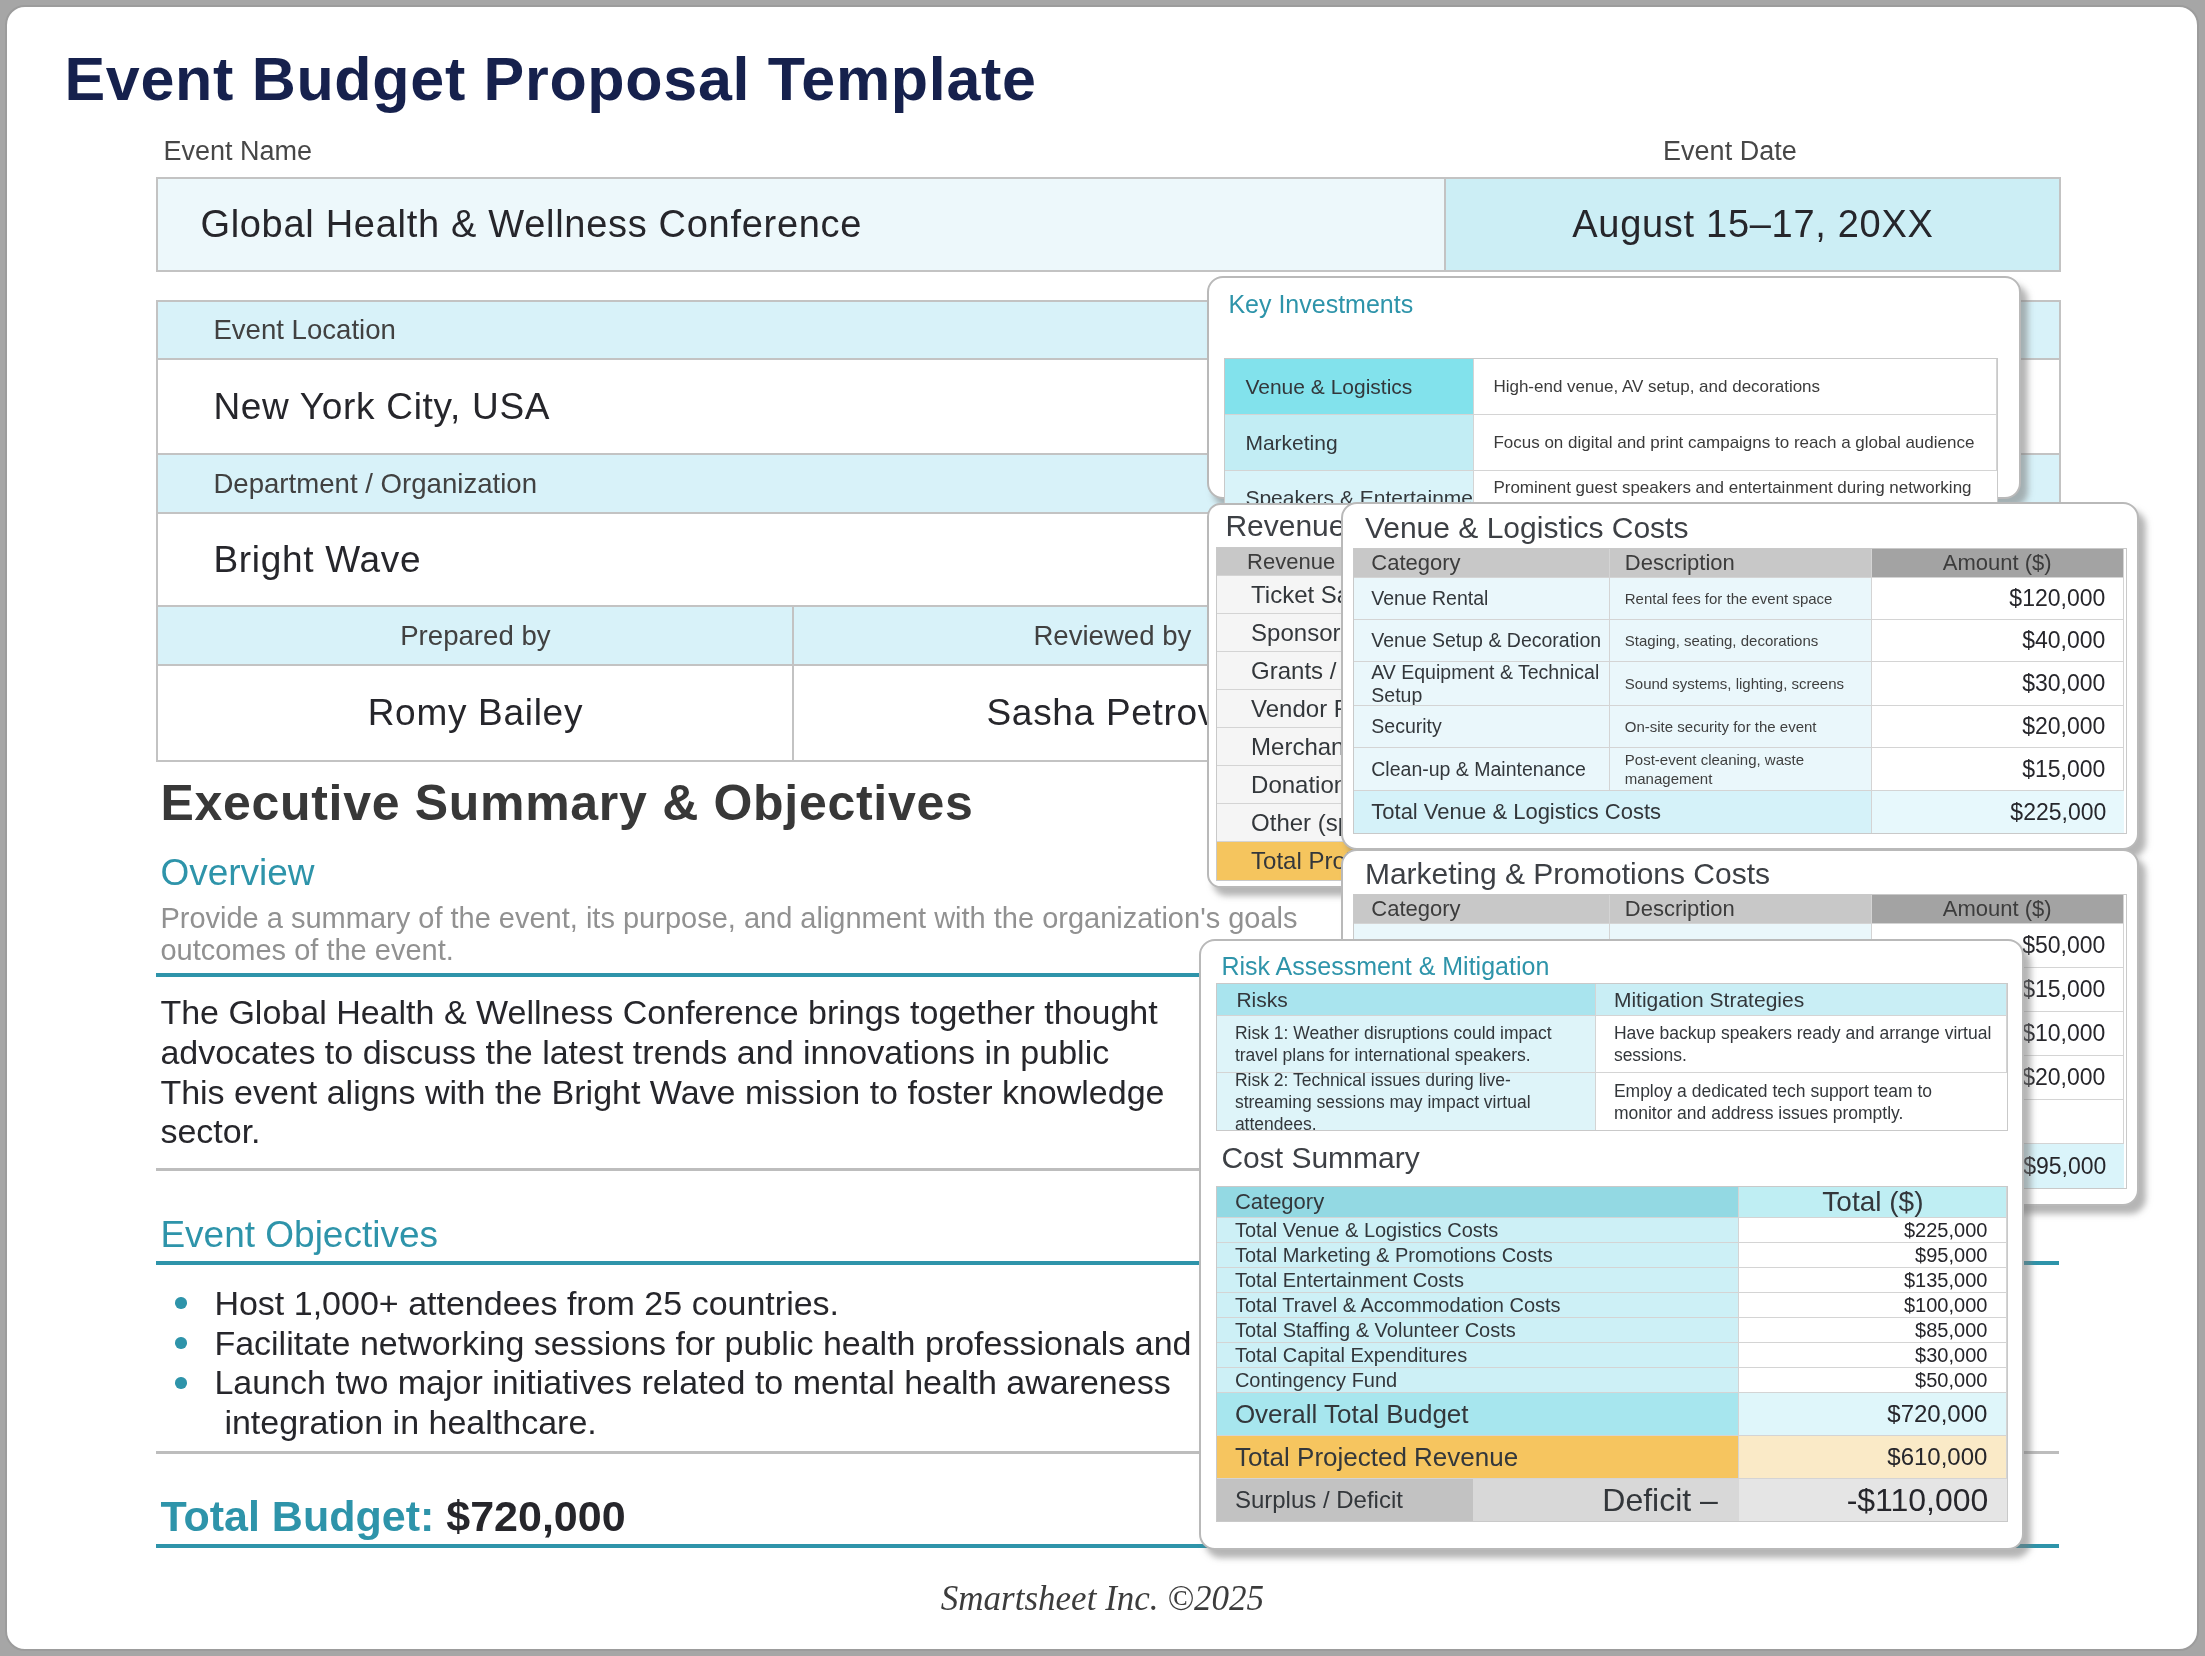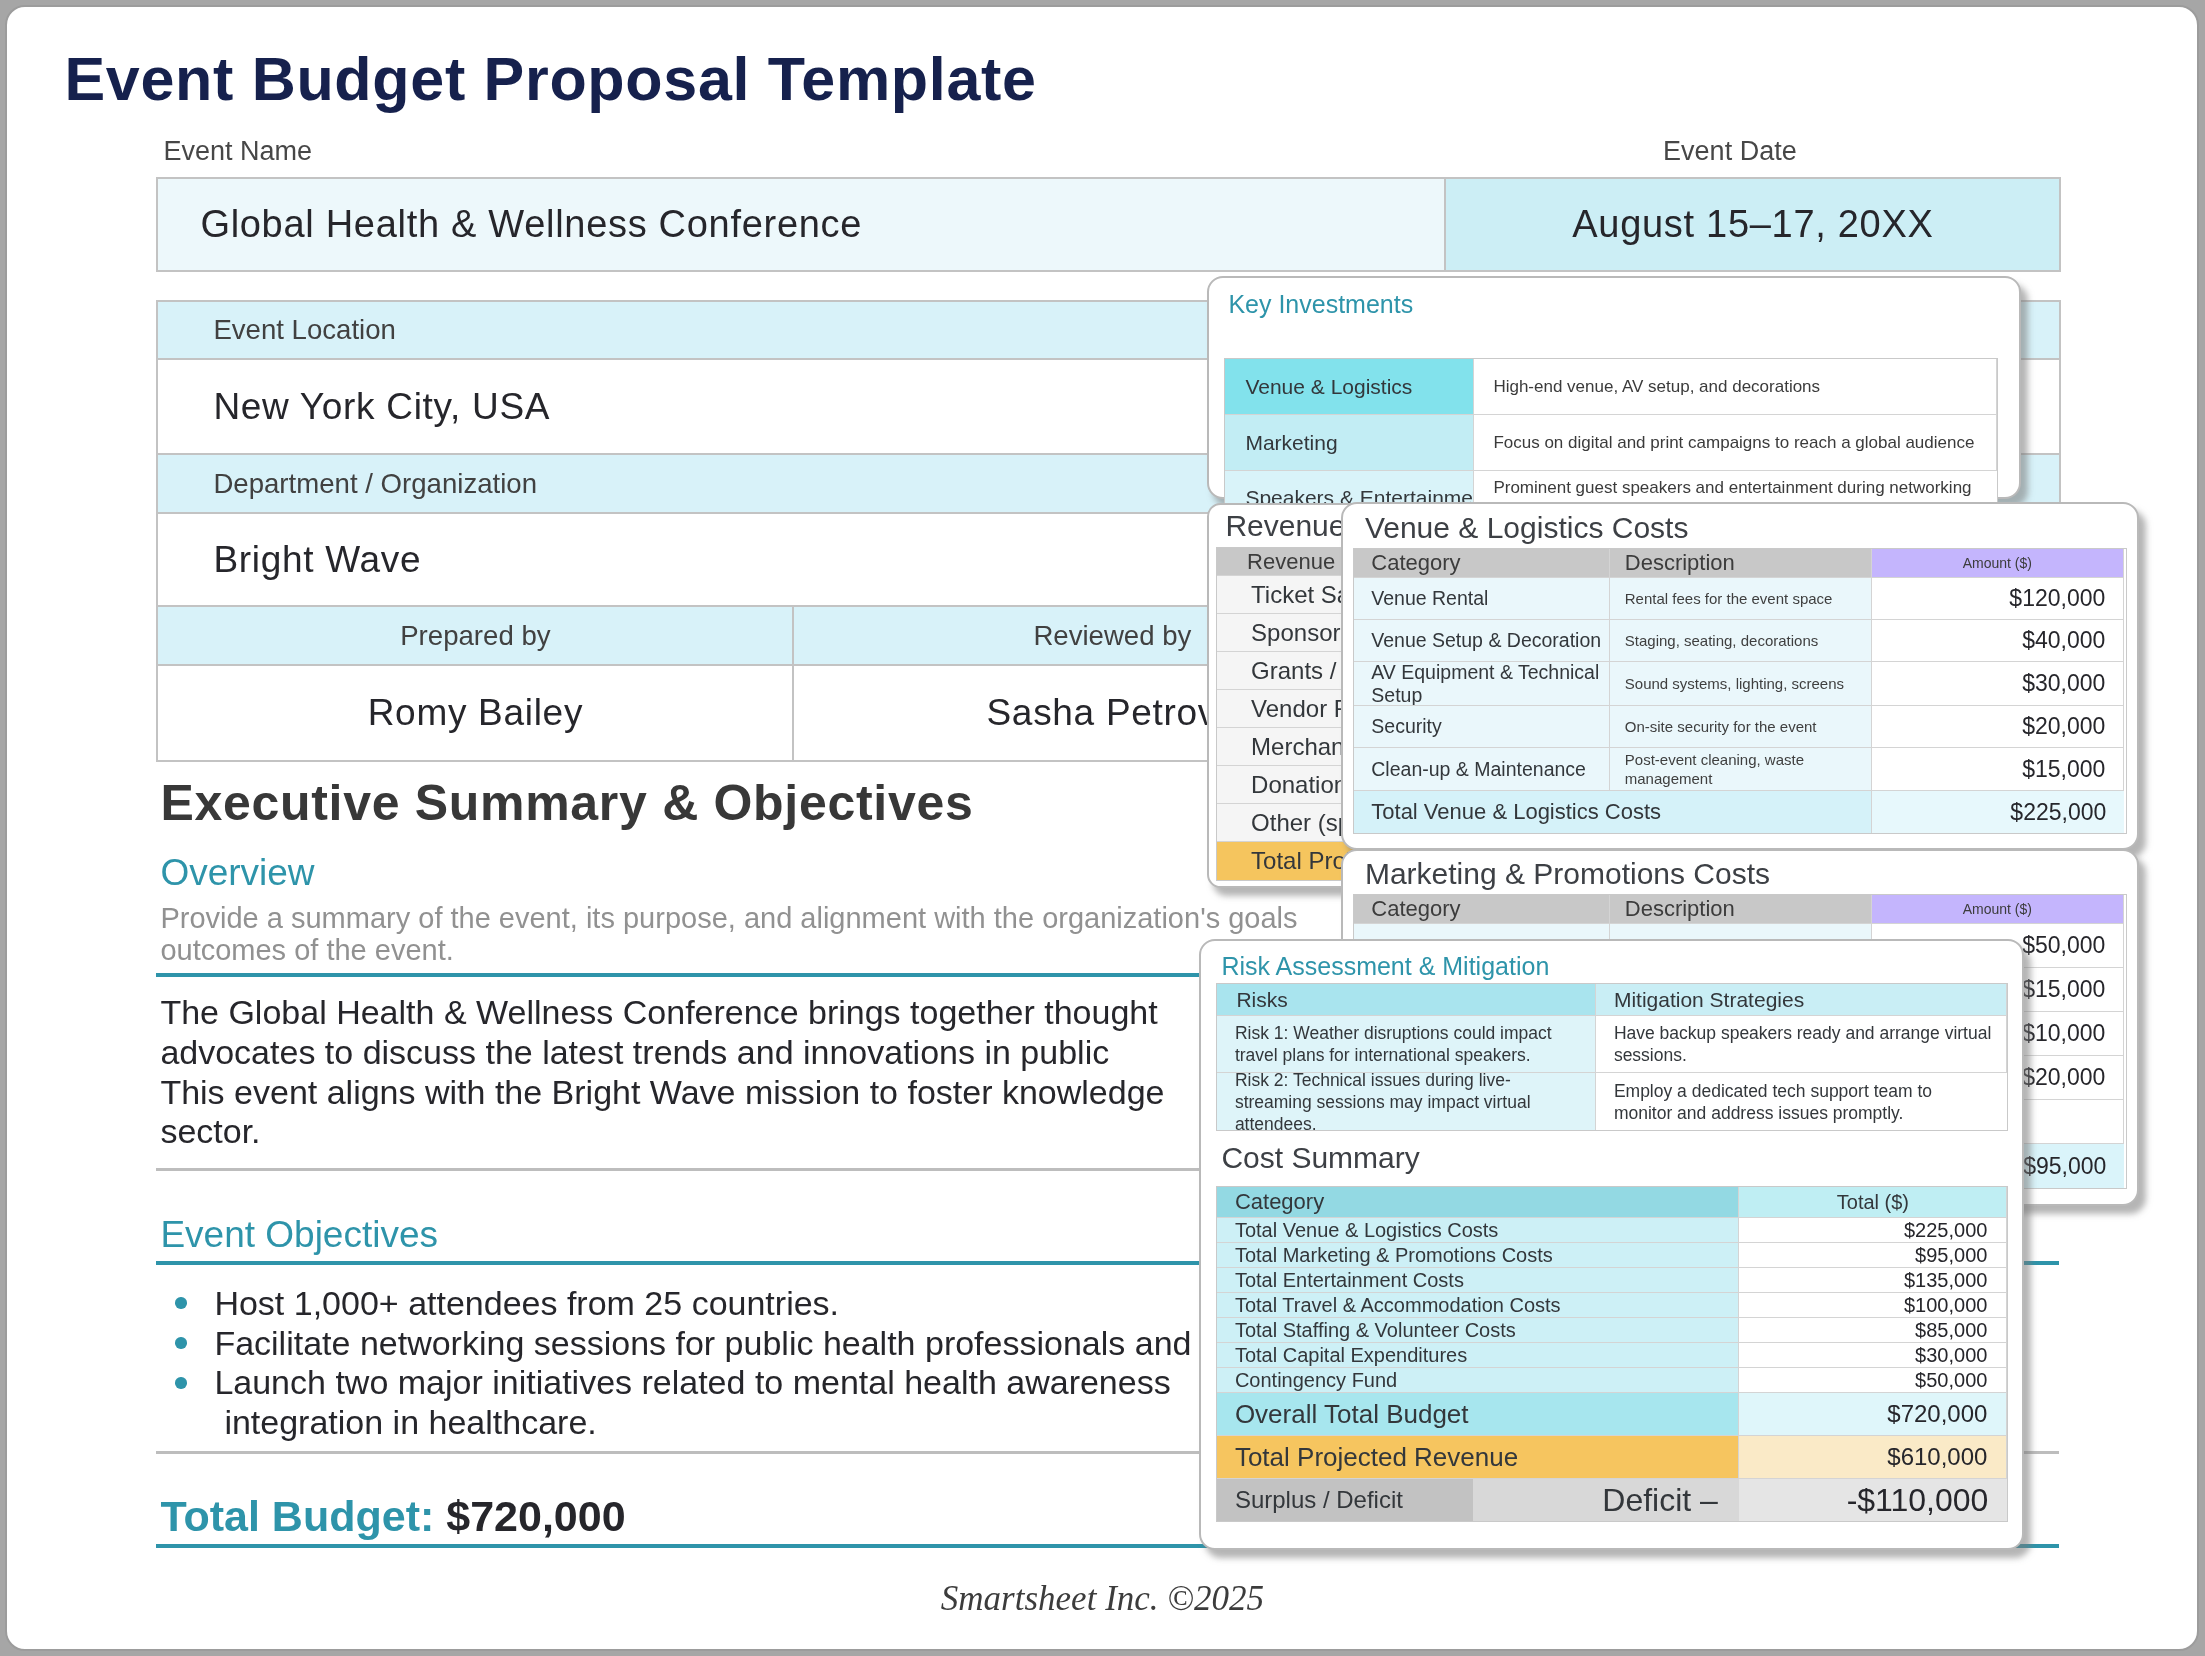--- a/index.html
+++ b/index.html
@@ -40,21 +40,21 @@
   .bullet-dot{width:11.4px;height:11.4px;border-radius:50%;background:#2e94aa;}
   
   .panel{position:absolute;background:#ffffff;border:2px solid #b9b9b9;border-radius:16px;
          box-shadow:6.7px 8px 6px rgba(120,120,120,0.55);}
   .ptitle-teal{font-size:25px;color:#2e94aa;}
   .ptitle-dark{font-size:30px;color:#3d4045;}
   .grid{display:grid;border:1.3px solid #c9c9c9;}
   .gcell{border-right:1.3px solid #d4d4d4;border-bottom:1.3px solid #d4d4d4;display:flex;align-items:center;overflow:hidden;}
   .gcell:last-child{border-right:none;}
   .hdr-gray{background:#c8c8c8;color:#3c3c3c;font-size:22px;}
-  .hdr-light{background:#c4b5fd;color:#3c3c3c;font-size:14px;justify-content:center;}
+  .hdr-light{background:#a3a3a3;color:#3c3c3c;font-size:22px;justify-content:center;}
   .amt{justify-content:flex-end;padding-right:17.5px;font-size:23px;color:#26262b;background:#fff;}
   .catcell{background:#eaf7fb;font-size:19.5px;color:#33373b;padding-left:17.5px;line-height:23px;}
   .desccell{background:#eaf7fb;font-size:15px;color:#3f3f3f;padding-left:15px;padding-right:9.4px;line-height:19px;}
 </style>
 </head>
 <body>
 
 <div id="canvas">
 <div id="page">
 
@@ -215,21 +215,21 @@
       <div class="gcell nowrap" style="background:#c9eef5;font-size:21px;color:#33373b;padding-left:17.5px;">Mitigation Strategies</div>
       <div class="gcell" style="background:#def4f9;font-size:17.5px;color:#33373b;padding:0 13.5px 0 17.5px;line-height:22px;white-space:normal;">Risk 1:  Weather disruptions could impact travel plans for international speakers.</div>
       <div class="gcell" style="background:#fff;font-size:17.5px;color:#33373b;padding:0 13.5px 0 17.5px;line-height:22px;white-space:normal;">Have backup speakers ready and arrange virtual sessions.</div>
       <div class="gcell" style="background:#def4f9;font-size:17.5px;color:#33373b;padding:0 13.5px 0 17.5px;line-height:22px;white-space:normal;border-bottom:none;">Risk 2:  Technical issues during live-streaming sessions may impact virtual attendees.</div>
       <div class="gcell" style="background:#fff;font-size:17.5px;color:#33373b;padding:0 13.5px 0 17.5px;line-height:22px;white-space:normal;border-bottom:none;">Employ a dedicated tech support team to monitor and address issues promptly.</div>
     </div>
 
     <div class="abs ptitle-dark nowrap" style="left:20px;top:200px;">Cost Summary</div>
     <div class="abs grid" style="left:15px;top:245px;width:790px;grid-template-columns:522px 268px;grid-template-rows:31px repeat(7,25px) 43px 43px 42px;">
       <div class="gcell nowrap" style="background:#93d9e3;font-size:22px;color:#33373b;padding-left:17.5px;">Category</div>
-      <div class="gcell nowrap" style="background:#bfeef3;font-size:20px;color:#33373b;justify-content:center;">Total ($)</div>
+      <div class="gcell nowrap" style="background:#bfeef3;font-size:28px;color:#33373b;justify-content:center;">Total ($)</div>
 
       <div class="gcell nowrap" style="background:#cdf0f6;font-size:20px;color:#33373b;padding-left:17.5px;">Total Venue &amp; Logistics Costs</div>
       <div class="gcell nowrap" style="background:#fff;font-size:20px;color:#26262b;justify-content:flex-end;padding-right:19px;">$225,000</div>
       <div class="gcell nowrap" style="background:#cdf0f6;font-size:20px;color:#33373b;padding-left:17.5px;">Total Marketing &amp; Promotions Costs</div>
       <div class="gcell nowrap" style="background:#fff;font-size:20px;color:#26262b;justify-content:flex-end;padding-right:19px;">$95,000</div>
       <div class="gcell nowrap" style="background:#cdf0f6;font-size:20px;color:#33373b;padding-left:17.5px;">Total Entertainment Costs</div>
       <div class="gcell nowrap" style="background:#fff;font-size:20px;color:#26262b;justify-content:flex-end;padding-right:19px;">$135,000</div>
       <div class="gcell nowrap" style="background:#cdf0f6;font-size:20px;color:#33373b;padding-left:17.5px;">Total Travel &amp; Accommodation Costs</div>
       <div class="gcell nowrap" style="background:#fff;font-size:20px;color:#26262b;justify-content:flex-end;padding-right:19px;">$100,000</div>
       <div class="gcell nowrap" style="background:#cdf0f6;font-size:20px;color:#33373b;padding-left:17.5px;">Total Staffing &amp; Volunteer Costs</div>

